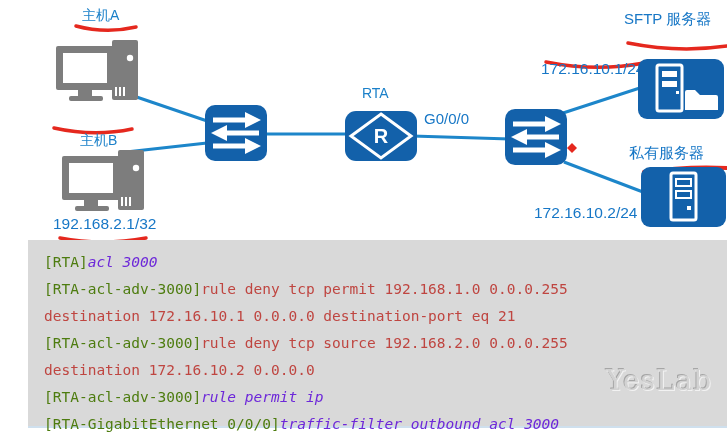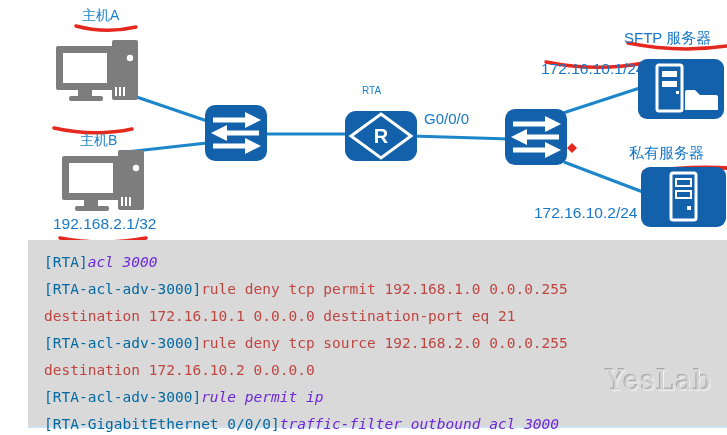--- a/index.html
+++ b/index.html
@@ -14,21 +14,21 @@
   svg { display:block; }
 
   .console {
     position:absolute; left:28px; top:240px; width:699px; height:188px;
     background:#d9d9d9; box-sizing:border-box; padding:9px 0 0 16px;
     border-bottom:2px solid #cfe0ee;
     font-family:"DejaVu Sans Mono","Liberation Mono",monospace;
     font-size:14.5px;
   }
   .code-line { height:27px; line-height:27px; white-space:pre; }
-  .seg-prompt  { color:#0369a1; }
+  .seg-prompt  { color:#4d7c0f; }
   .seg-command { color:#6d28d9;font-style:italic; }
   .seg-deny    { color:#bf4540; }
 
   .watermark {
     position:absolute; left:606px; top:364px;
     font-family:"DejaVu Serif","Liberation Serif",serif;
     font-size:28px; letter-spacing:1px; color:#d2d2d2;
     text-shadow:1px 1px 0 #f2f2f2, -1px -1px 0 #a6a6a6;
   }
 </style>
@@ -96,21 +96,21 @@
         <line x1="9" y1="42" x2="42" y2="42"></line>
       </g>
       <g fill="#ffffff" stroke="none">
         <polygon points="41,8 57,16 41,24"></polygon>
         <polygon points="23,21 7,29 23,37"></polygon>
         <polygon points="41,34 57,42 41,50"></polygon>
       </g>
     </svg>
   </div>
 
-  <div class="abs lbl" style="left:362px; top:85px; font-size:10px;">RTA</div>
+  <div class="abs lbl" style="left:362px; top:85px; font-size:14px;">RTA</div>
   <div class="abs" style="left:344px; top:110px;">
     <svg width="74" height="52" viewBox="0 0 74 52">
       <rect x="1" y="1" width="72" height="50" rx="11" fill="#1361aa"></rect>
       <polygon points="37,4 67,26 37,48 7,26" fill="none" stroke="#ffffff" stroke-width="3"></polygon>
       <text x="37" y="33" text-anchor="middle" font-size="20" font-weight="bold" fill="#ffffff" font-family="Liberation Sans, sans-serif">R</text>
     </svg>
   </div>
   <div class="abs iflbl" style="left:424px; top:110px;">G0/0/0</div>
 
   <div class="abs" style="left:504px; top:108px;">
@@ -122,21 +122,21 @@
         <line x1="9" y1="42" x2="42" y2="42"></line>
       </g>
       <g fill="#ffffff" stroke="none">
         <polygon points="41,8 57,16 41,24"></polygon>
         <polygon points="23,21 7,29 23,37"></polygon>
         <polygon points="41,34 57,42 41,50"></polygon>
       </g>
     </svg>
   </div>
 
-  <div class="abs iflbl" style="left:624px; top:29px;text-align:right;">SFTP 服务器</div>
+  <div class="abs iflbl" style="left:624px; top:10px;text-align:right;">SFTP 服务器</div>
   <div class="abs ip" style="left:541px; top:41px;margin-top:19px;">172.16.10.1/24</div>
   <div class="abs" style="left:637px; top:58px;">
     <svg width="88" height="62" viewBox="0 0 88 62">
       <rect x="1" y="1" width="86" height="60" rx="9" fill="#1361aa"></rect>
       <rect x="20" y="7" width="25" height="46" rx="2" fill="none" stroke="#ffffff" stroke-width="3"></rect>
       <rect x="25" y="13" width="15" height="6" fill="#ffffff"></rect>
       <rect x="25" y="23" width="15" height="6" fill="#ffffff"></rect>
       <rect x="39" y="33" width="3" height="3" fill="#ffffff"></rect>
       <path d="M48,52 V34 q0,-2 2,-2 h8 l5,5 h16 q2,0 2,2 v13 z" fill="#ffffff"></path>
     </svg>

